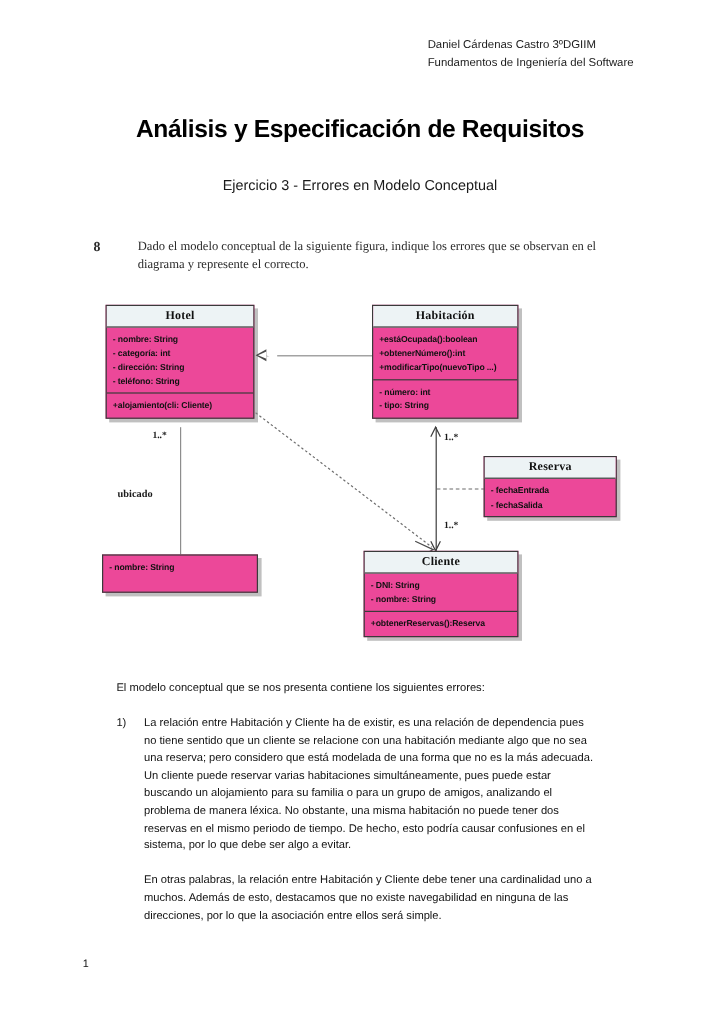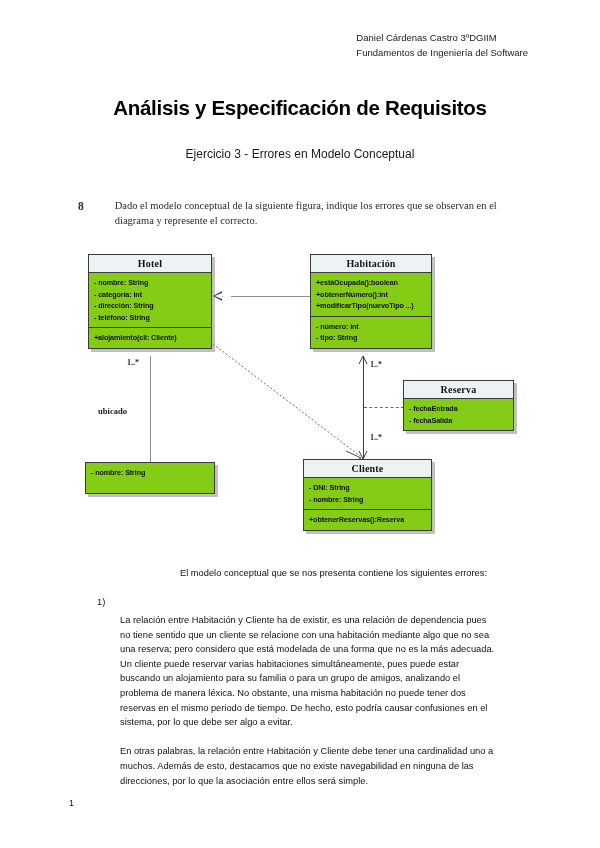--- a/index.html
+++ b/index.html
@@ -77,21 +77,21 @@
   
   .diagram {
     position: absolute;
     top: 248px;
     left: 70px;
     width: 460px;
     height: 300px;
   }
   .uml-class {
     position: absolute;
-    background: #84cc16;
+    background: #ec4899;
     border: 1px solid #3a3a3a;
     box-sizing: border-box;
     font-size: 7.4px;
     color: #111;
     box-shadow: 3px 3px 0 0 rgba(140,140,140,0.55);
     z-index: 5;
   }
   .uml-name {
     text-align: center;
     font-family: "Liberation Serif", serif;
@@ -202,35 +202,35 @@
   
   .prose {
     position: absolute;
     left: 97px;
     width: 390px;
     font-size: 9.3px;
     line-height: 14.6px;
     color: #111;
     text-align: left;
   }
-  #para-intro { top: 566px; text-align: right; }
+  #para-intro { top: 566px; }
 
   .ol-item {
     position: absolute;
     left: 97px;
     width: 400px;
     display: flex;
     gap: 9px;
     font-size: 9.3px;
     line-height: 14.6px;
     color: #111;
   }
   #item-1 { top: 595px; }
   .ol-marker { flex: 0 0 auto; width: 14px; }
-  .ol-body { flex: 1 1 auto; margin-top: 18px; }
+  .ol-body { flex: 1 1 auto; }
   .ol-body p { margin: 0; }
   .ol-body p + p { margin-top: 14.6px; }
 
   .page-number {
     position: absolute;
     left: 69px;
     top: 798px;
     font-size: 9px;
     color: #111;
   }

